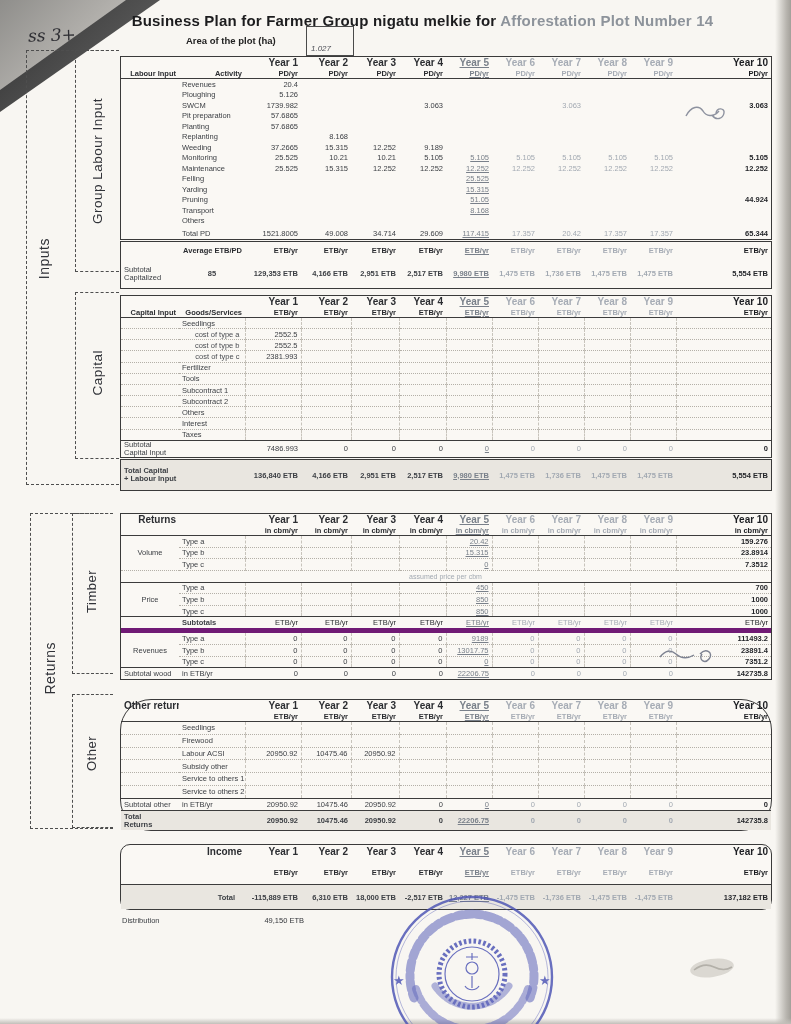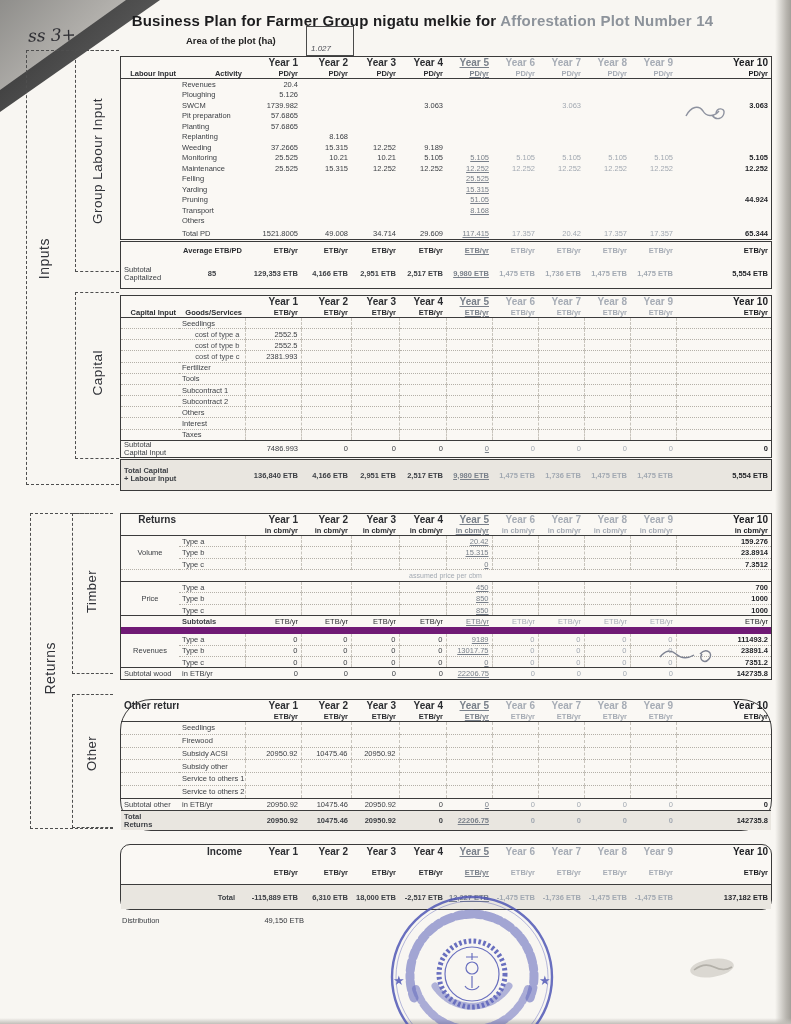--- a/index.html
+++ b/index.html
@@ -44,21 +44,21 @@
   .unit-row th{font-weight:700;text-align:right;}
   .hdr-underline th{border-bottom:1px solid #3c3c3c;}
   td.y5,th.y5{color:#79808a;text-decoration:underline;}
   td.y6,td.y7,td.y8,td.y9{color:#a2a9b2;}
   th.y6,th.y7,th.y8,th.y9{color:#a6acb5;}
   td.y10{color:#24262a;font-weight:700;}
   th.y10{color:#1b1d21;}
   tr.dot td{border-bottom:1px dotted #b4b0a8;}
   td.sep{border-left:1px dashed #c8c4bc;}
   tr.rule-top td,tr.rule-top th{border-top:1px solid #3c3c3c;}
-  tr.rule-bot td,tr.rule-bot th{border-bottom:7px solid #701a75;}
+  tr.rule-bot td,tr.rule-bot th{border-bottom:5px solid #701a75;}
   .shade{background:#e9e6e0;}
   .note-cell{color:#9aa0a8;font-size:7px;text-align:center;}
   .two-line div{line-height:8px;}
   .tpd td{padding-top:2px;}
   
   .dist-label{position:absolute;left:122px;top:916px;font-size:7.5px;color:#3d4045;}
   .dist-value{position:absolute;left:218px;top:916px;width:86px;text-align:right;font-size:7.5px;color:#34363b;}
   .stamp,.scribble,.smudge{position:absolute;}
 </style>
 </head>
@@ -939,21 +939,21 @@
             <td class="num sep y4"></td>
             <td class="num sep y5"></td>
             <td class="num sep y6"></td>
             <td class="num sep y7"></td>
             <td class="num sep y8"></td>
             <td class="num sep y9"></td>
             <td class="num sep y10"></td>
           </tr>
           <tr class="dot">
             <td></td>
-            <td class="lbl">Subsidy ACSI</td>
+            <td class="lbl">Labour ACSI</td>
             <td class="num sep y1">20950.92</td>
             <td class="num sep y2">10475.46</td>
             <td class="num sep y3">20950.92</td>
             <td class="num sep y4"></td>
             <td class="num sep y5"></td>
             <td class="num sep y6"></td>
             <td class="num sep y7"></td>
             <td class="num sep y8"></td>
             <td class="num sep y9"></td>
             <td class="num sep y10"></td>

